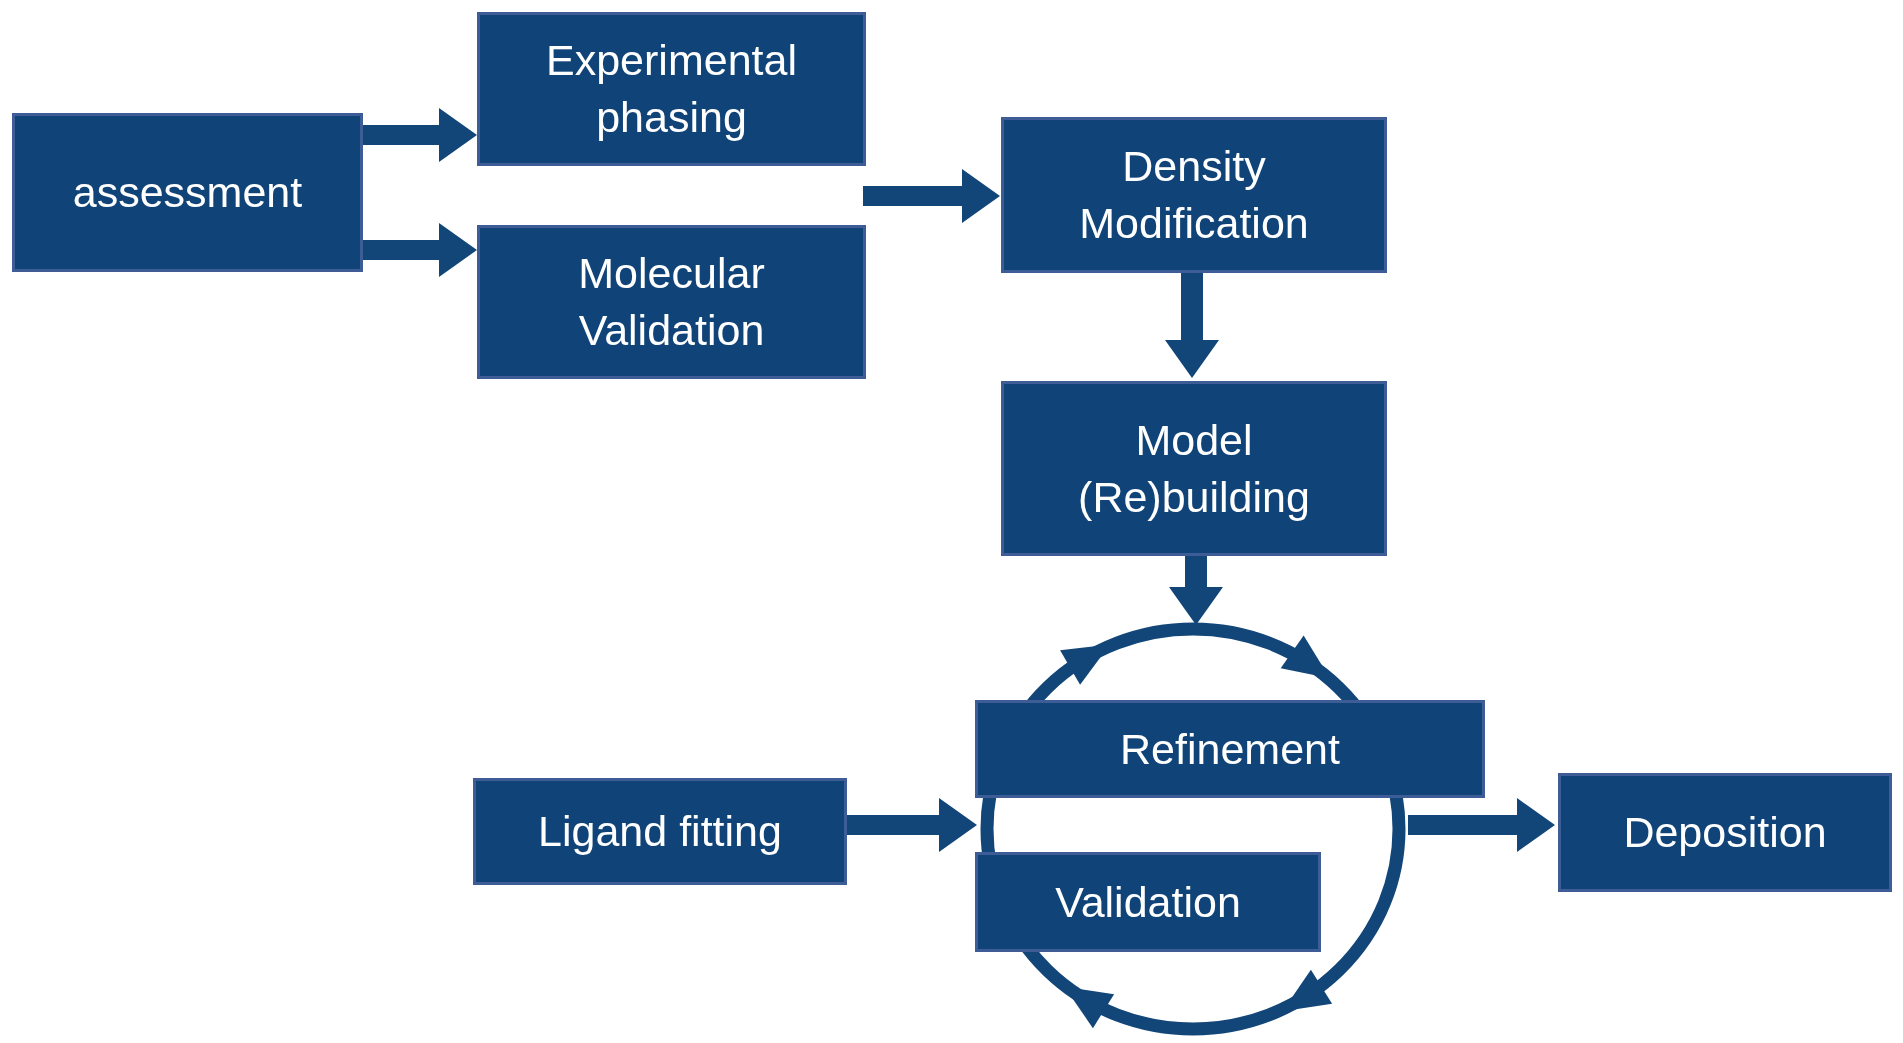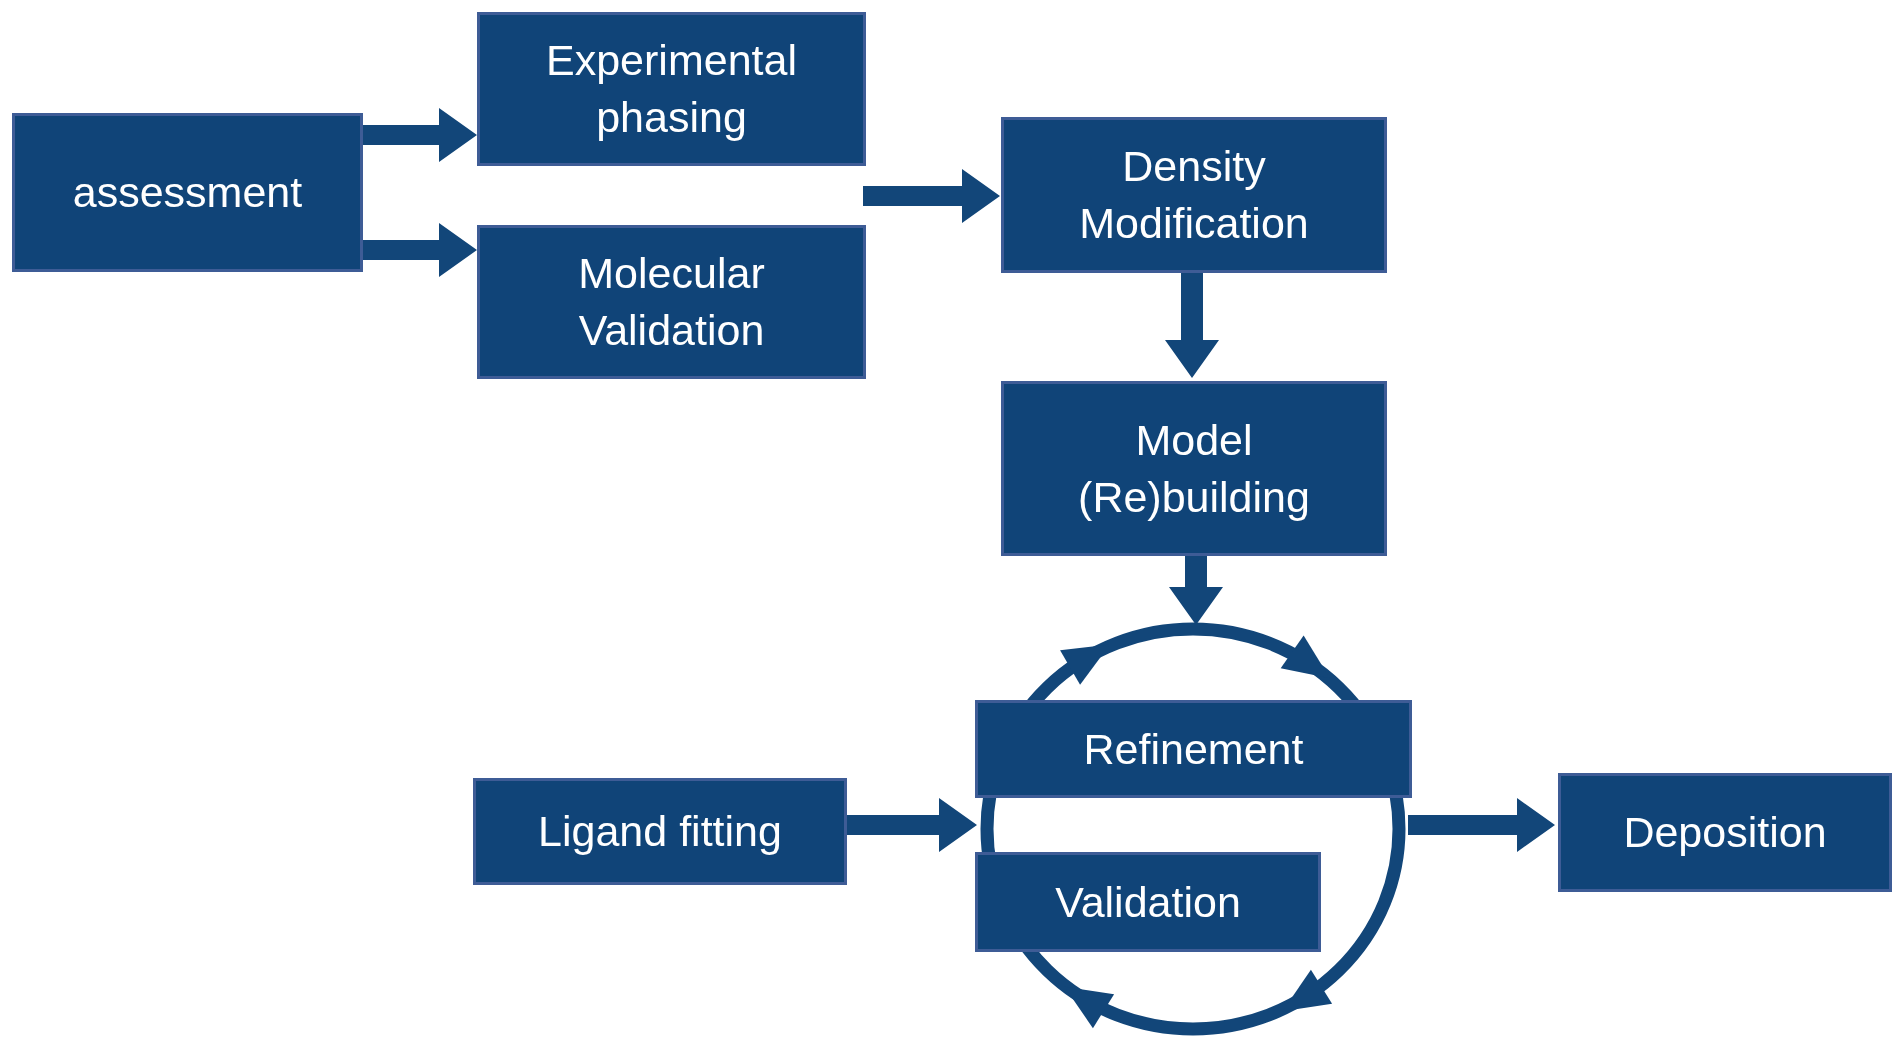--- a/index.html
+++ b/index.html
@@ -27,21 +27,21 @@
   }
   .arrow{fill:var(--arrow-fill,#124679);stroke:none;}
   .ring{fill:none;stroke:var(--arrow-fill,#124679);stroke-width:13px;}
   .ring-head{fill:var(--arrow-fill,#124679);}
   
   #n-data-quality   {left:12px;  top:113px; width:351px; height:159px;}
   #n-exp-phasing    {left:477px; top:12px;  width:389px; height:154px;}
   #n-mol-replace    {left:477px; top:225px; width:389px; height:154px;}
   #n-density-mod    {left:1001px;top:117px; width:386px; height:156px;}
   #n-model-rebuild  {left:1001px;top:381px; width:386px; height:175px;}
-  #n-refinement     {left:975px; top:700px; width:437px; height:98px;}
+  #n-refinement     {left:975px; top:700px; width:510px; height:98px;}
   #n-validation     {left:975px; top:852px; width:346px; height:100px;}
   #n-ligand         {left:473px; top:778px; width:374px; height:107px;text-align:right;}
   #n-deposition     {left:1558px;top:773px; width:334px; height:119px;}
 </style>
 </head>
 <body>
 
 <div class="stage">
 
   <svg class="layer" viewBox="0 0 1903 1043">

